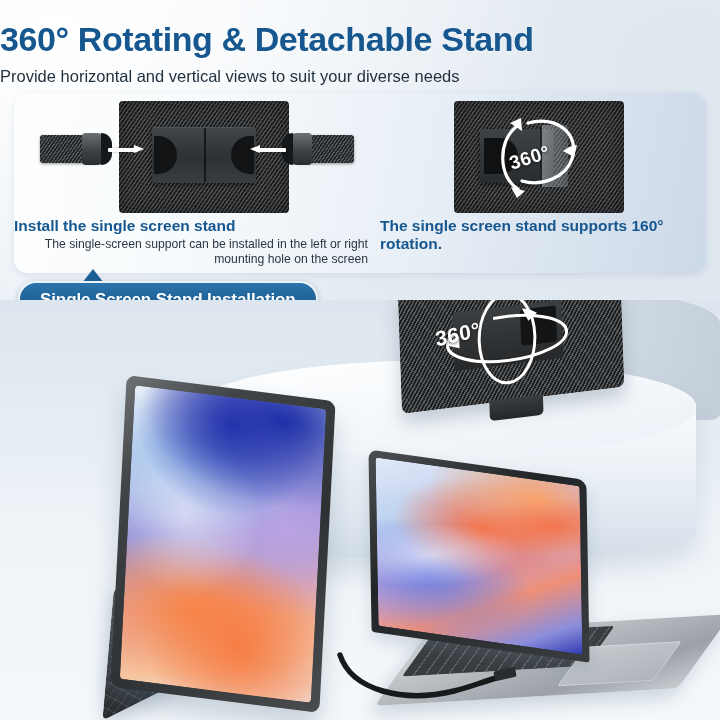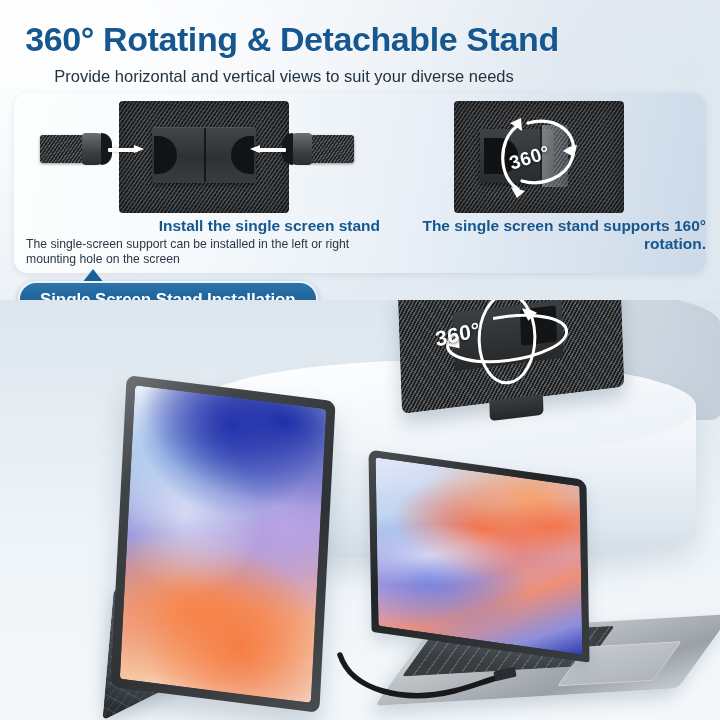--- a/index.html
+++ b/index.html
@@ -10,21 +10,21 @@
   }
   #stage{
     position:relative;width:720px;height:720px;overflow:hidden;
     background:
       radial-gradient(120% 80% at 8% 4%, #ffffff 0%, rgba(255,255,255,0) 58%),
       radial-gradient(110% 90% at 96% 10%, #dfe7ef 0%, rgba(223,231,239,0) 62%),
       linear-gradient(160deg,#f2f6fa 0%, #e6edf4 38%, #dde6ee 62%, #eef3f8 100%);
   }
 
   
-  .hdr{position:absolute;left:0;top:0;width:584px;text-align:center;}
+  .hdr{position:absolute;left:0;top:0;width:584px;text-align:left;}
   .hdr h1{
     margin:0;padding-top:22px;
     font-size:34px;font-weight:bold;letter-spacing:-.4px;
     color:#17578f;line-height:1.05;
     text-shadow:0 1px 0 rgba(255,255,255,.75);
   }
   .hdr .sub{
     margin:9px 16px 0 0;font-size:16.5px;color:#23323f;font-weight:400;
   }
 
@@ -130,28 +130,28 @@
   .rot-svg{position:absolute;left:0;top:0;width:170px;height:112px;}
   .rot-label{
     position:absolute;left:55px;top:46px;
     color:#fff;font-size:19px;font-weight:bold;
     transform:rotate(-17deg);
     text-shadow:0 1px 3px rgba(0,0,0,.6);
     letter-spacing:.5px;
   }
 
   .cap{
-    position:absolute;left:0;width:100%;text-align:right;
+    position:absolute;left:0;width:100%;text-align:left;
     color:#17578f;font-weight:bold;font-size:15.5px;line-height:1.18;
   }
   .capL{top:124px;}
   .capR{top:124px;}
   .subcap{
     position:absolute;left:12px;width:calc(100% - 24px);top:144px;
-    text-align:left;color:#2a3744;font-size:12.2px;line-height:1.2;
+    text-align:right;color:#2a3744;font-size:12.2px;line-height:1.2;
   }
 
   
   .badge-wrap{position:absolute;left:18px;top:281px;}
   .badge{
     position:relative;display:inline-block;
     padding:7px 20px 8px 20px;border-radius:18px;
     background:linear-gradient(180deg,#2b74ab 0%,#1d6096 55%,#175584 100%);
     color:#ffffff;font-weight:bold;font-size:17px;letter-spacing:-.1px;
     border:2.5px solid rgba(255,255,255,.92);

